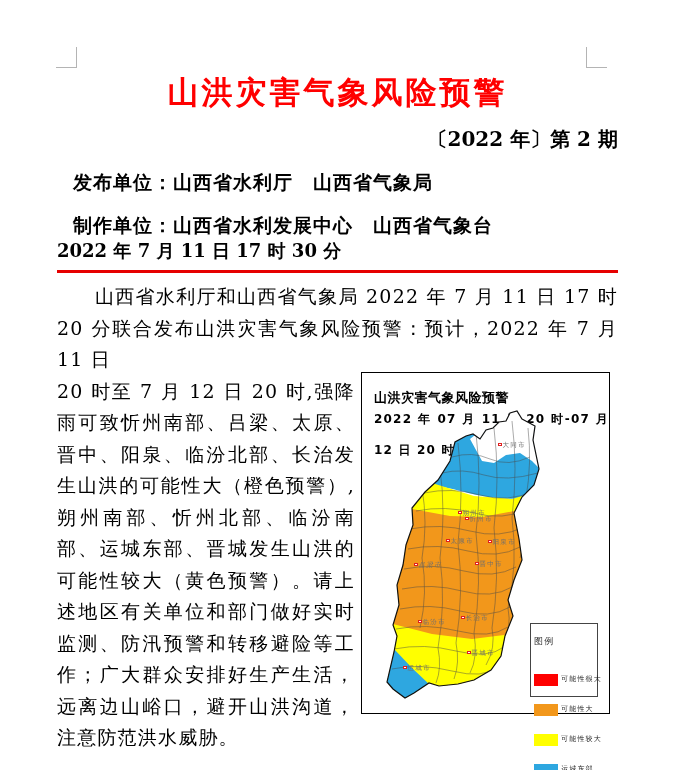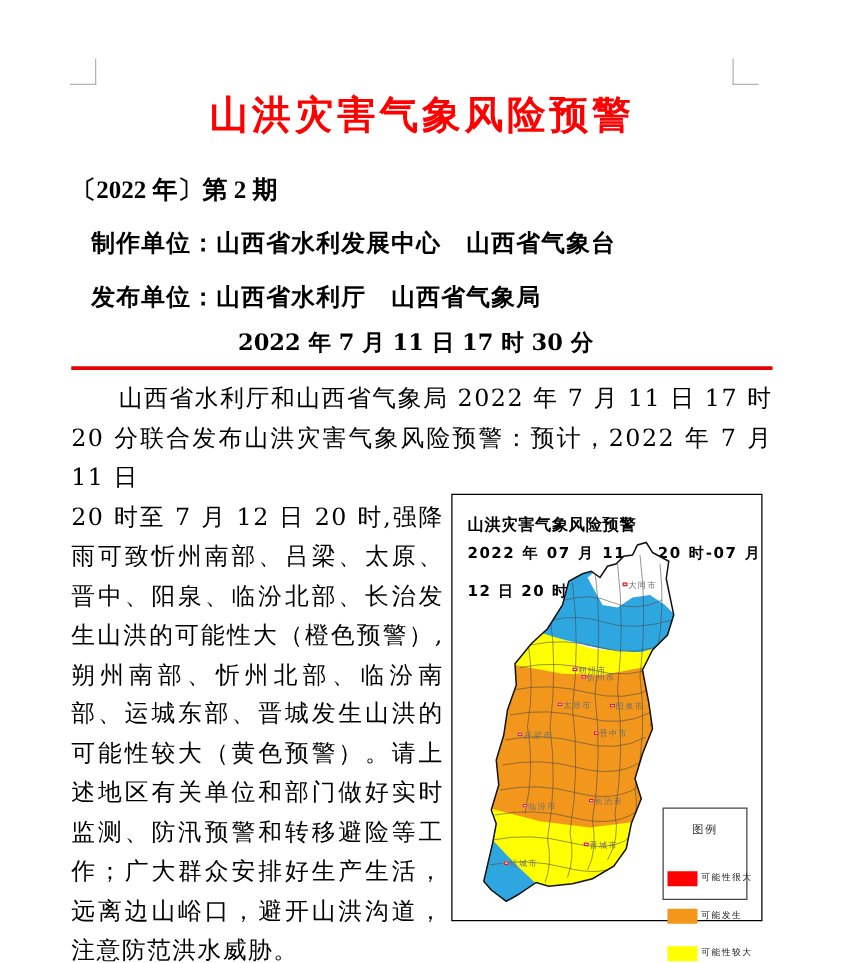--- a/index.html
+++ b/index.html
@@ -12,23 +12,23 @@
   .crop { position:absolute; width:21px; height:21px; }
   .crop.tl { left:56px; top:47px; border-right:1px solid #b4b4b4; border-bottom:1px solid #b4b4b4; }
   .crop.tr { left:586px; top:47px; border-left:1px solid #b4b4b4; border-bottom:1px solid #b4b4b4; }
 
   .content { position:absolute; left:57px; top:0; width:561px; }
 
   .doc-title {
     margin-top:72px; text-align:center; font-weight:bold;
     font-size:31px; letter-spacing:3px; line-height:40px;
   }
-  .issue-line { margin-top:26px; text-align:left; font-weight:bold; font-size:20px;font-family:Liberation Serif, serif; }
+  .issue-line { margin-top:14px; text-align:right; font-weight:bold; font-size:20px; }
   .unit-line  { margin-top:17px; padding-left:16px; font-weight:bold; font-size:19px; letter-spacing:1px; }
-  .date-line  { margin-top:11px; text-align:center; font-weight:bold; font-size:18px; padding-right:10px; }
+  .date-line  { text-align:left; font-weight:bold; font-size:18px; padding-right:10px; }
   .red-rule   { margin-top:7px; height:3px; }
 
   .body-text { margin-top:8px; font-size:19px; line-height:31.5px; letter-spacing:1.2px; text-align:justify; }
   .para-intro { text-indent:2em; }
   .wrap-row { display:flex; align-items:flex-start; }
   .left-col { width:298px; flex:0 0 298px; }
 
   
   .map-figure {
     position:relative; width:249px; height:342px; flex:0 0 249px;
@@ -40,36 +40,36 @@
   .map-period { position:absolute; left:12px; top:31px; font-size:12px; font-weight:bold; }
   .map-svg { position:absolute; left:0; top:0; width:246px; height:339px; }
 
   .city { position:absolute; font-size:6.5px; color:#6e6e6e; white-space:nowrap; line-height:6px; }
   .city .dot { display:inline-block; width:3.5px; height:3.5px; border:1px solid #e02020; background:#fff; margin-right:1px; vertical-align:middle; }
 
   .legend {
     position:absolute; left:168px; top:250px; width:68px; height:74px;
     border:1px solid #444; background:#fff; padding:2px 3px;
   }
-  .legend-title { text-align:center; font-size:9px; color:#333; margin-bottom:1px; }
+  .legend-title { text-align:left; font-size:9px; color:#333; margin-bottom:1px; }
   .legend-row { display:flex; align-items:center; height:14px;margin-top:16px; }
   .legend-row .swatch { width:24px; height:12px; flex:0 0 24px; }
   .legend-row .lab { font-size:7px; color:#222; margin-left:3px; white-space:nowrap; }
 </style>
 </head>
 <body>
 
 <span class="crop tl"></span>
 <span class="crop tr"></span>
 
 <div class="content">
   <div class="doc-title" style="color: rgb(255, 0, 0);">山洪灾害气象风险预警</div>
   <div class="issue-line">〔2022 年〕第 2 期</div>
+  <div class="unit-line">发布单位：山西省水利厅　山西省气象局</div>
   <div class="unit-line">制作单位：山西省水利发展中心　山西省气象台</div>
-  <div class="unit-line">发布单位：山西省水利厅　山西省气象局</div>
   <div class="date-line">2022 年 7 月 11 日 17 时 30 分</div>
   <div class="red-rule" style="background: rgb(230, 0, 0);"></div>
 
   <div class="body-text">
     <div class="para-intro">山西省水利厅和山西省气象局 2022 年 7 月 11 日 17 时 20 分联合发布山洪灾害气象风险预警：预计，2022 年 7 月 11 日</div>
     <div class="wrap-row">
       <div class="left-col">20 时至 7 月 12 日 20 时,强降雨可致忻州南部、吕梁、太原、晋中、阳泉、临汾北部、长治发生山洪的可能性大（橙色预警）,朔州南部、忻州北部、临汾南部、运城东部、晋城发生山洪的可能性较大（黄色预警）。请上述地区有关单位和部门做好实时监测、防汛预警和转移避险等工作；广大群众安排好生产生活，远离边山峪口，避开山洪沟道，注意防范洪水威胁。</div>
 
       <div class="map-figure">
         <div class="map-title">山洪灾害气象风险预警</div>
@@ -116,35 +116,35 @@
 
         <div id="city-layer">
             <span class="city" style="left: 136px; top: 69px;"><span class="dot"></span>大同市</span>
             <span class="city" style="left: 96px; top: 103px; margin-top: 34px;"><span class="dot"></span>朔州市</span>
             <span class="city" style="left: 103px; top: 143px;"><span class="dot"></span>忻州市</span>
             <span class="city" style="left: 126px; top: 166px;"><span class="dot"></span>阳泉市</span>
             <span class="city" style="left: 84px; top: 165px;"><span class="dot"></span>太原市</span>
             <span class="city" style="left: 52px; top: 189px; font-style: italic;"><span class="dot"></span>吕梁市</span>
             <span class="city" style="left: 113px; top: 188px;"><span class="dot"></span>晋中市</span>
             <span class="city" style="left: 56px; top: 246px;"><span class="dot"></span>临汾市</span>
-            <span class="city" style="left: 109px; top: 242px;"><span class="dot"></span>长治市</span>
+            <span class="city" style="left: 99px; top: 242px;"><span class="dot"></span>长治市</span>
             <span class="city" style="left: 105px; top: 277px;"><span class="dot"></span>晋城市</span>
             <span class="city" style="left: 41px; top: 292px;"><span class="dot"></span>运城市</span>
           </div>
 
         <div class="legend">
           <div class="legend-title">图例</div>
           <div id="legend-rows">
               <div class="legend-row">
                 <span class="swatch" style="background: rgb(255, 0, 0);"></span>
                 <span class="lab">可能性很大</span>
               </div>
               <div class="legend-row">
                 <span class="swatch" style="background: rgb(242, 151, 27);"></span>
-                <span class="lab">可能发生</span>
+                <span class="lab">可能性大</span>
               </div>
               <div class="legend-row">
                 <span class="swatch" style="background: rgb(255, 255, 0);"></span>
                 <span class="lab">可能性较大</span>
               </div>
               <div class="legend-row">
                 <span class="swatch" style="background: rgb(46, 167, 224);"></span>
                 <span class="lab">运城东部</span>
               </div>
             </div>

